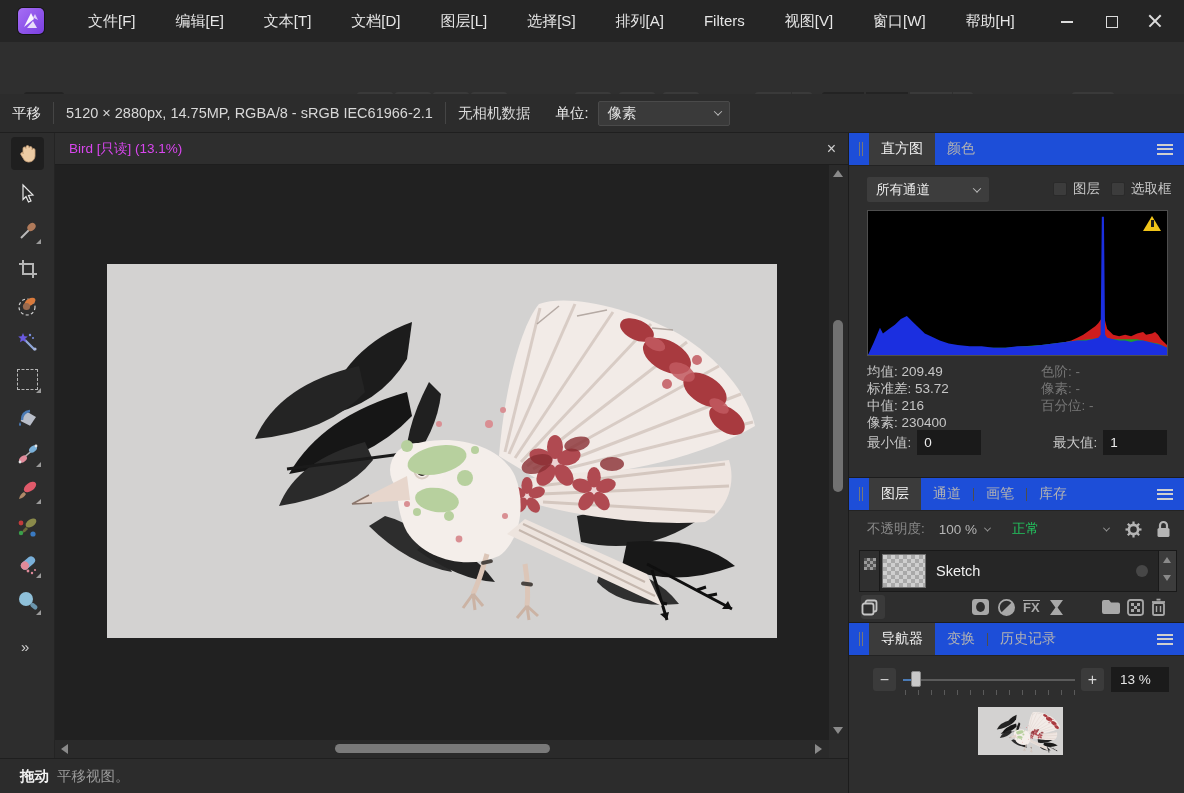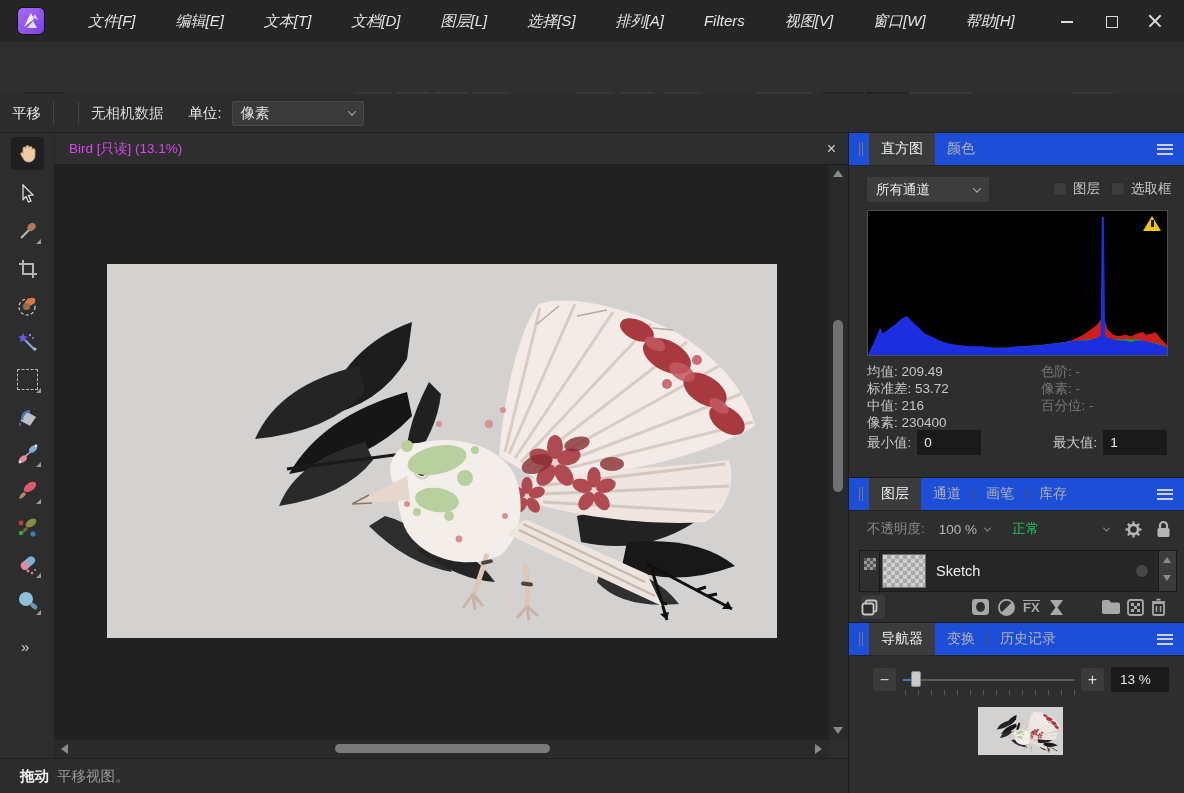--- a/index.html
+++ b/index.html
@@ -5,21 +5,21 @@
   * { margin:0; padding:0; box-sizing:border-box; }
   html,body { background:#161616; }
   body { font-family:"Liberation Sans","DejaVu Sans",sans-serif; }
   #app { position:relative; width:1184px; height:793px; background:#2d2d2d; overflow:hidden; color:#ddd; }
 
   
   .titlebar { position:absolute; left:0; top:0; width:1184px; height:42px; background:#252525; display:flex; align-items:center; }
   .appicon { width:26px; height:26px; margin-left:18px; border-radius:5px; background:linear-gradient(135deg,#a66ef5,#7a3fe0); position:relative; box-shadow:0 0 0 1px #151515; }
   .appicon svg { position:absolute; left:3px; top:3px; }
   .menus { display:flex; margin-left:28px; gap:8px; }
-  .menu-item { padding:5px 16px; font-size:15px; color:#e6e6e6;font-style:italic; }
+  .menu-item { padding:5px 16px; font-size:15px; color:#e6e6e6; }
   .wincontrols { margin-left:auto; display:flex; align-items:center; gap:30px; padding-right:22px; }
   .wc { width:14px; height:14px; position:relative; }
   .wc-min::after { content:""; position:absolute; left:1px; top:7px; width:12px; height:2px; background:#dcdcdc; }
   .wc-max::after { content:""; position:absolute; left:2px; top:2px; width:10px; height:10px; border:1.5px solid #dcdcdc; }
   .wc-close::before,.wc-close::after { content:""; position:absolute; left:-1px; top:6px; width:16px; height:1.8px; background:#dcdcdc; }
   .wc-close::before { transform:rotate(45deg);} .wc-close::after { transform:rotate(-45deg);}
 
   
   .toolbar { position:absolute; left:0; top:42px; width:1184px; height:52px; background:#2f2f2f; }
   .tb { position:absolute; top:50px; height:36px; border-radius:3px; display:flex; align-items:center; justify-content:center; }
@@ -283,20 +283,21 @@
           <circle cx="16" cy="12" r="1.8" fill="#e5c23a"></circle>
         <rect x="10" y="21" width="6" height="2.4" rx="1.2" fill="#c9c9c9"></rect>
       </svg>
     </div>
     <div class="overflow-gg" style="left:1160px;top:59px;">»</div>
   </div>
 
   <div class="contextbar">
     <span class="ctx-label" style="margin-left:12px;">平移</span>
     <div class="ctx-sep"></div>
+    <span class="ctx-dim">5120 × 2880px, 14.75MP, RGBA/8 - sRGB IEC61966-2.1</span>
     <div class="ctx-sep"></div>
     <span class="ctx-dim">无相机数据</span>
     <div class="ctx-sep" style="background:transparent;"></div>
     <span class="ctx-label">单位:</span>
     <div class="unit-select">
       <span>像素</span>
       <div class="chev"></div>
     </div>
   </div>
 

